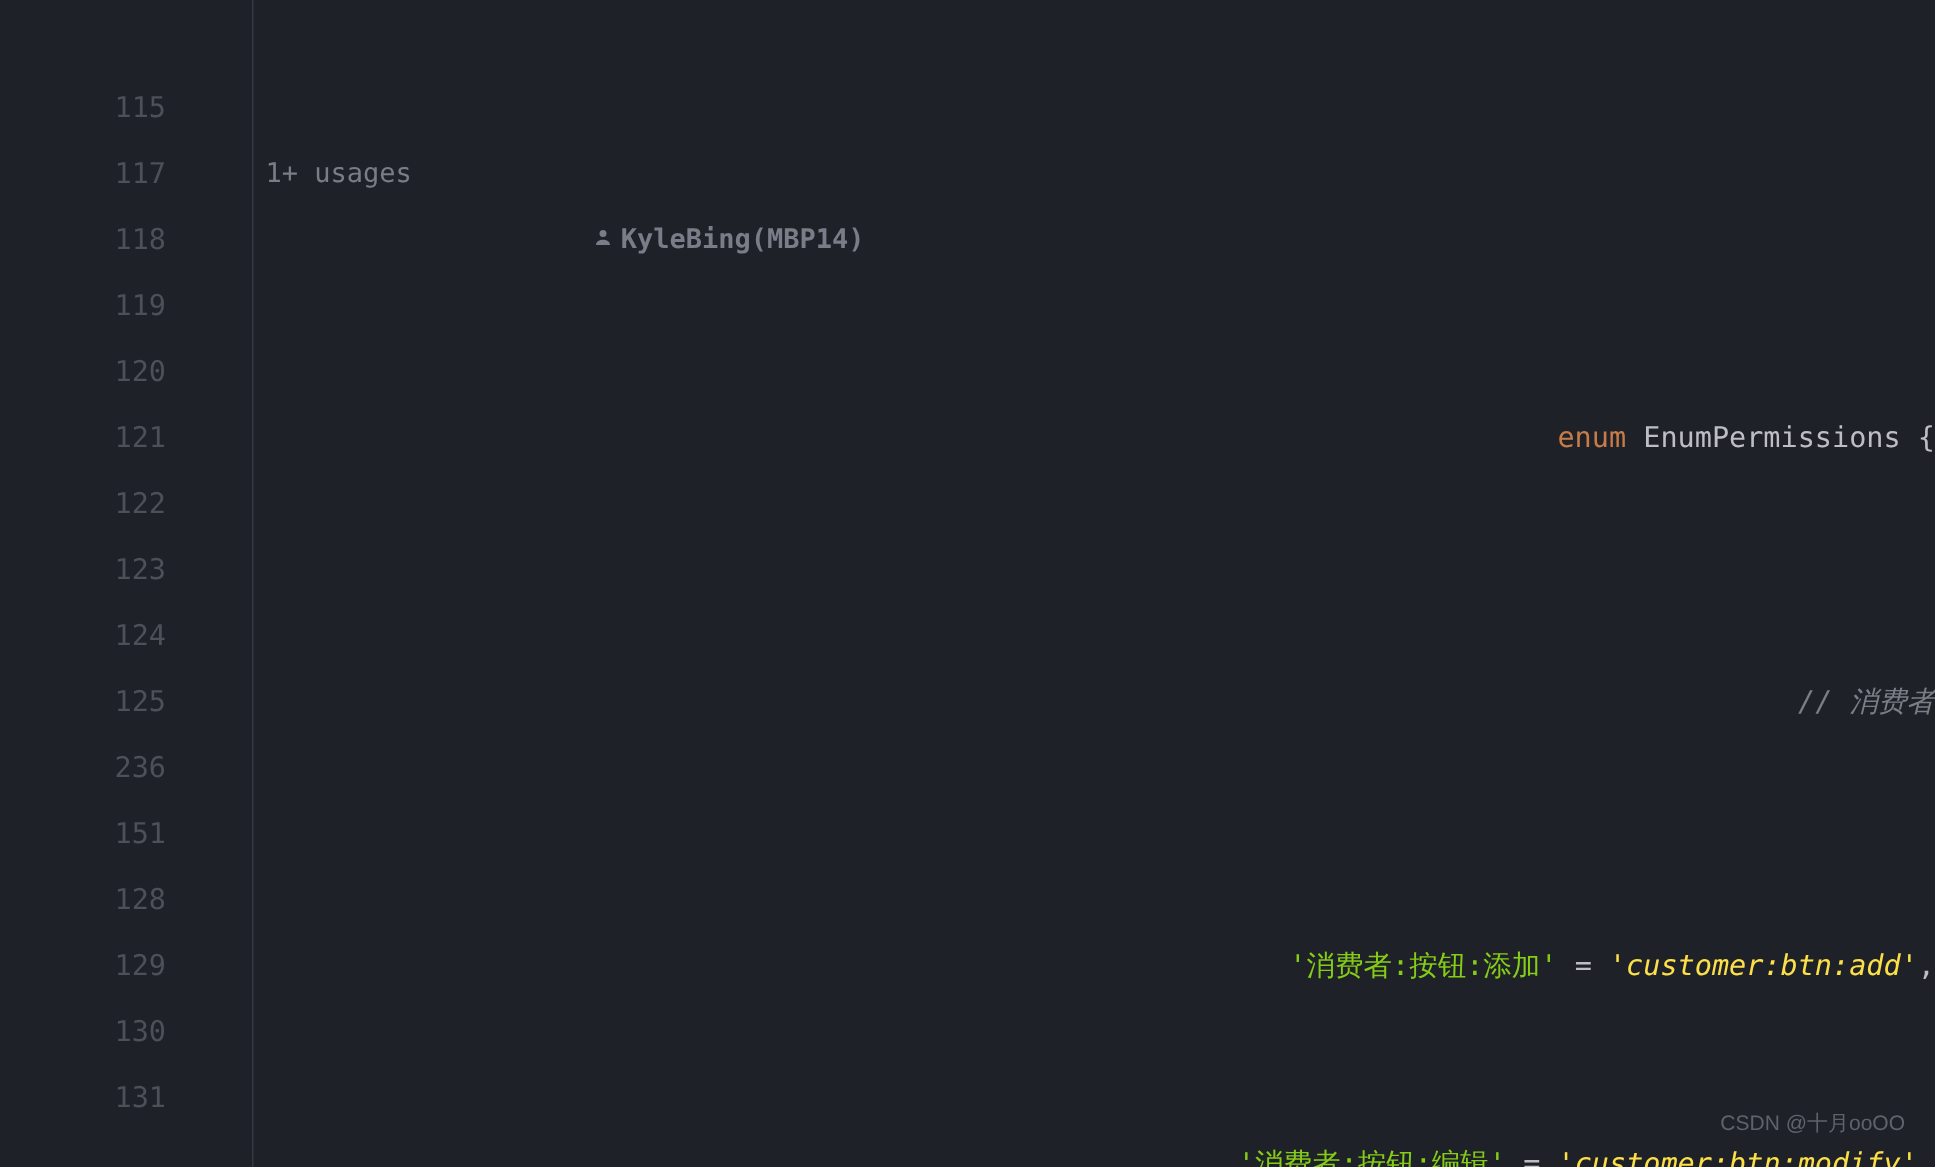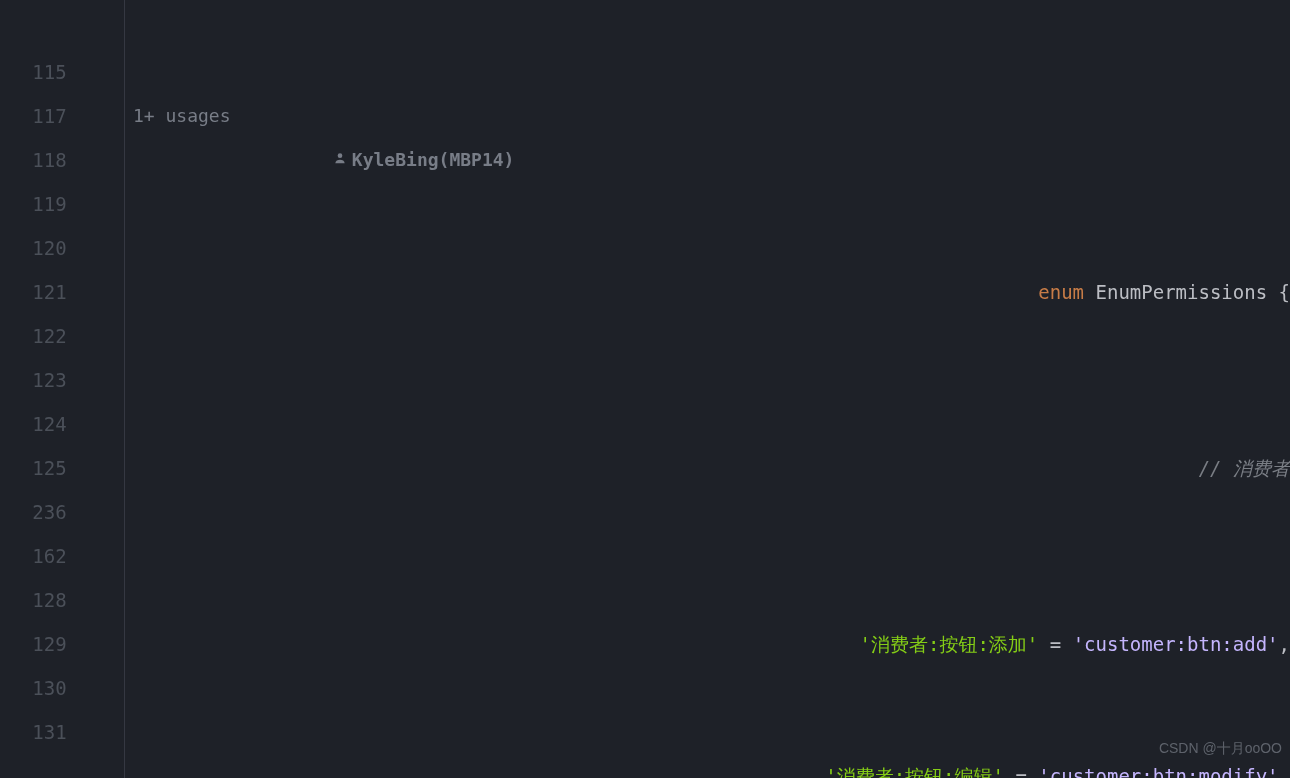--- a/index.html
+++ b/index.html
@@ -14,20 +14,21 @@
       line-height: 44px;
       color: #a9b7c6;
       width: 1290px;
       height: 778px;
       overflow: hidden;
       position: relative;
     }
     .editor {
       display: flex;
       height: 100%;
+      margin-left: 44px;
     }
     .gutter {
       width: 125px;
       background-color: #1e2128;
       padding-top: 50px;
       flex-shrink: 0;
       border-right: 1px solid #353842;
     }
     .line-number {
       text-align: center;
@@ -43,21 +44,21 @@
       padding-top: 6px;
       white-space: pre;
       position: relative;
     }
     .inlay-hints {
       height: 44px;
       line-height: 44px;
       padding-left: 8px;
       display: flex;
       align-items: flex-start;
-      gap: 12px;
+      gap: 30px;
       color: #787d87;
       font-size: 18px;
     }
     .inlay-usage {
       color: #787d87;
     }
     .inlay-author {
       display: flex;
       align-items: center;
       gap: 5px;
@@ -84,35 +85,36 @@
       color: #bcbec4;
     }
     .comment {
       color: #7a7e85;
       font-style: italic;
     }
     .str-key {
       color: #84cc16;
     }
     .str-val {
-      color: #c4b5fd;
+      color: #fde047;
+      font-style: italic;
     }
     .eq {
       color: #bcbec4;
     }
     .comma {
       color: #bcbec4;
     }
     .indent1 {
       padding-left: 72px;
     }
     .watermark {
       position: absolute;
       bottom: 8px;
-      right: 8px;
+      right: 20px;
       color: #6e737c;
       font-size: 14px;
       font-family: sans-serif;
       opacity: 0.8;
     }
   </style>
 </head>
 <body>
 
 <div class="editor">
@@ -121,21 +123,21 @@
     <div class="line-number">117</div>
     <div class="line-number">118</div>
     <div class="line-number">119</div>
     <div class="line-number">120</div>
     <div class="line-number">121</div>
     <div class="line-number">122</div>
     <div class="line-number">123</div>
     <div class="line-number">124</div>
     <div class="line-number">125</div>
     <div class="line-number">236</div>
-    <div class="line-number">162</div>
+    <div class="line-number">151</div>
     <div class="line-number">128</div>
     <div class="line-number">129</div>
     <div class="line-number">130</div>
     <div class="line-number">131</div>
   </div>
 
   <div class="code-area">
     <div class="inlay-hints">
       <span class="inlay-usage">1+ usages</span>
       <span class="inlay-author">

